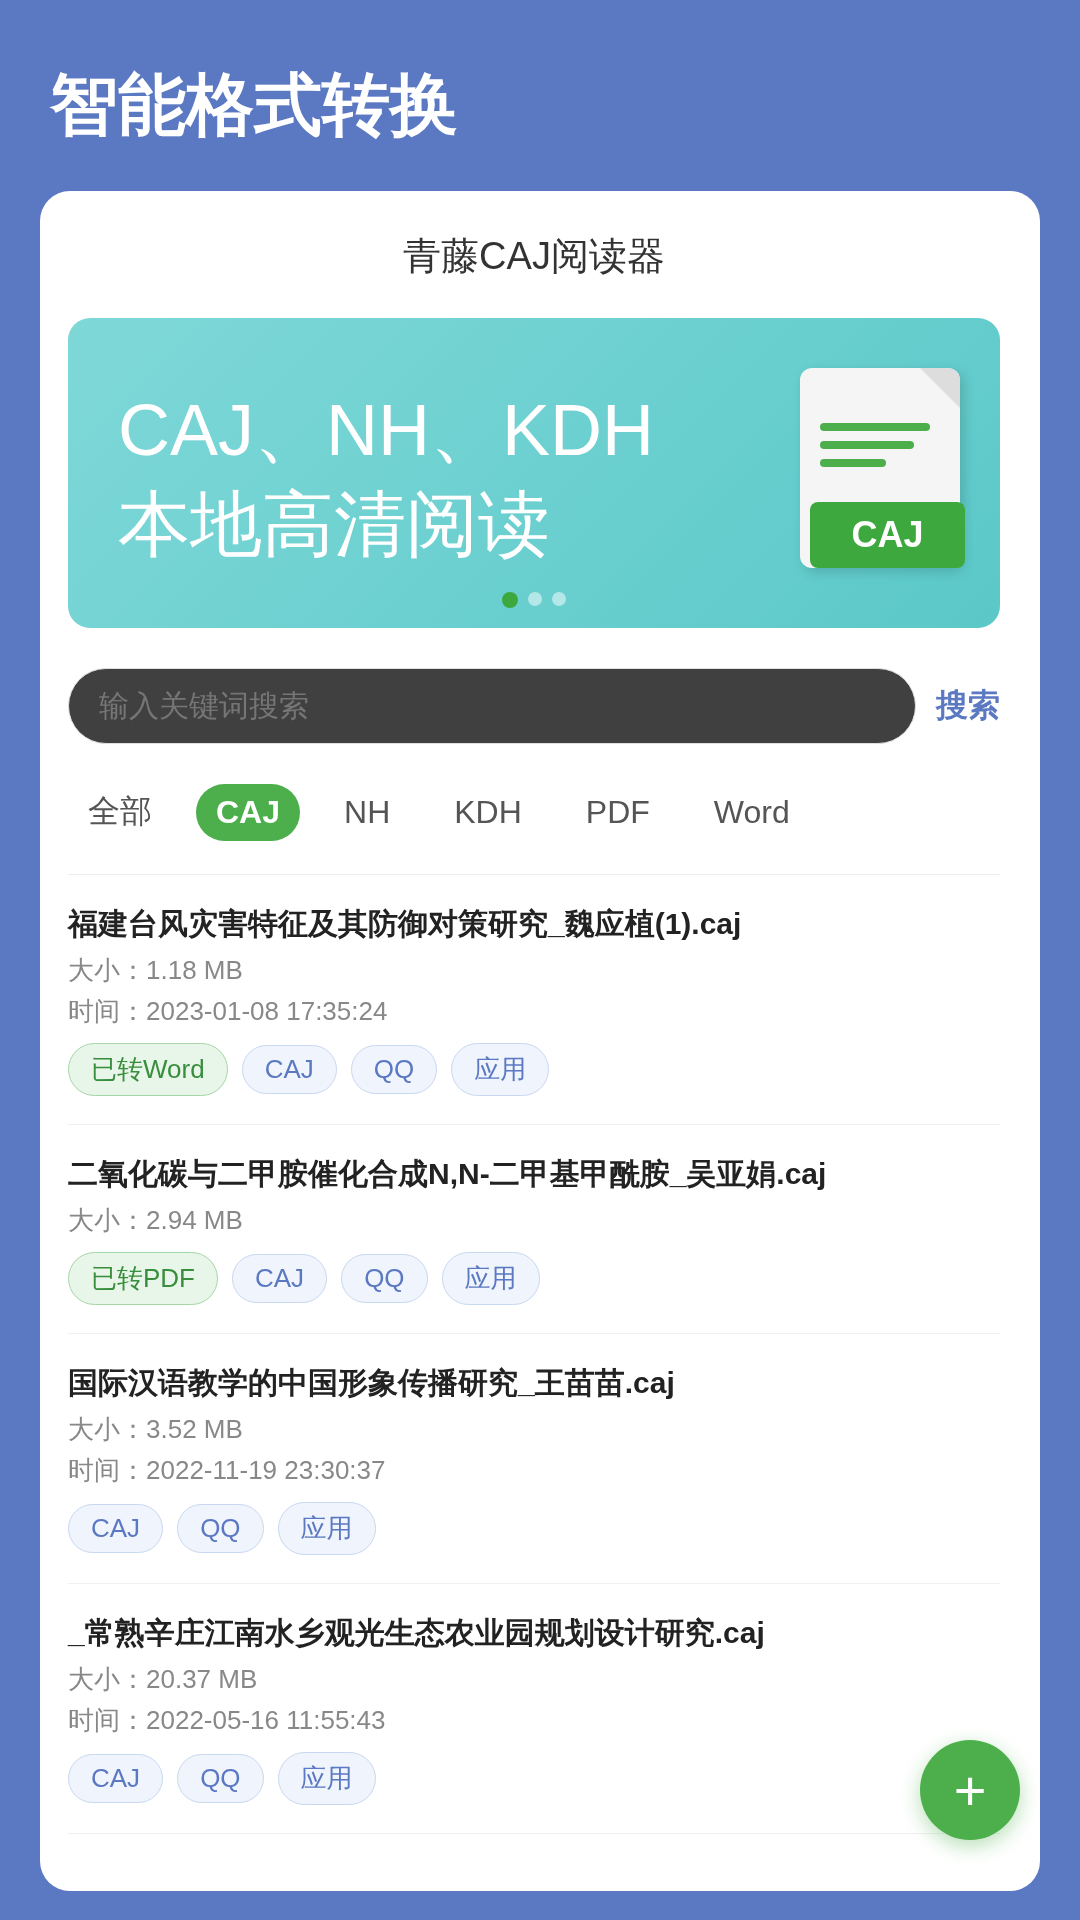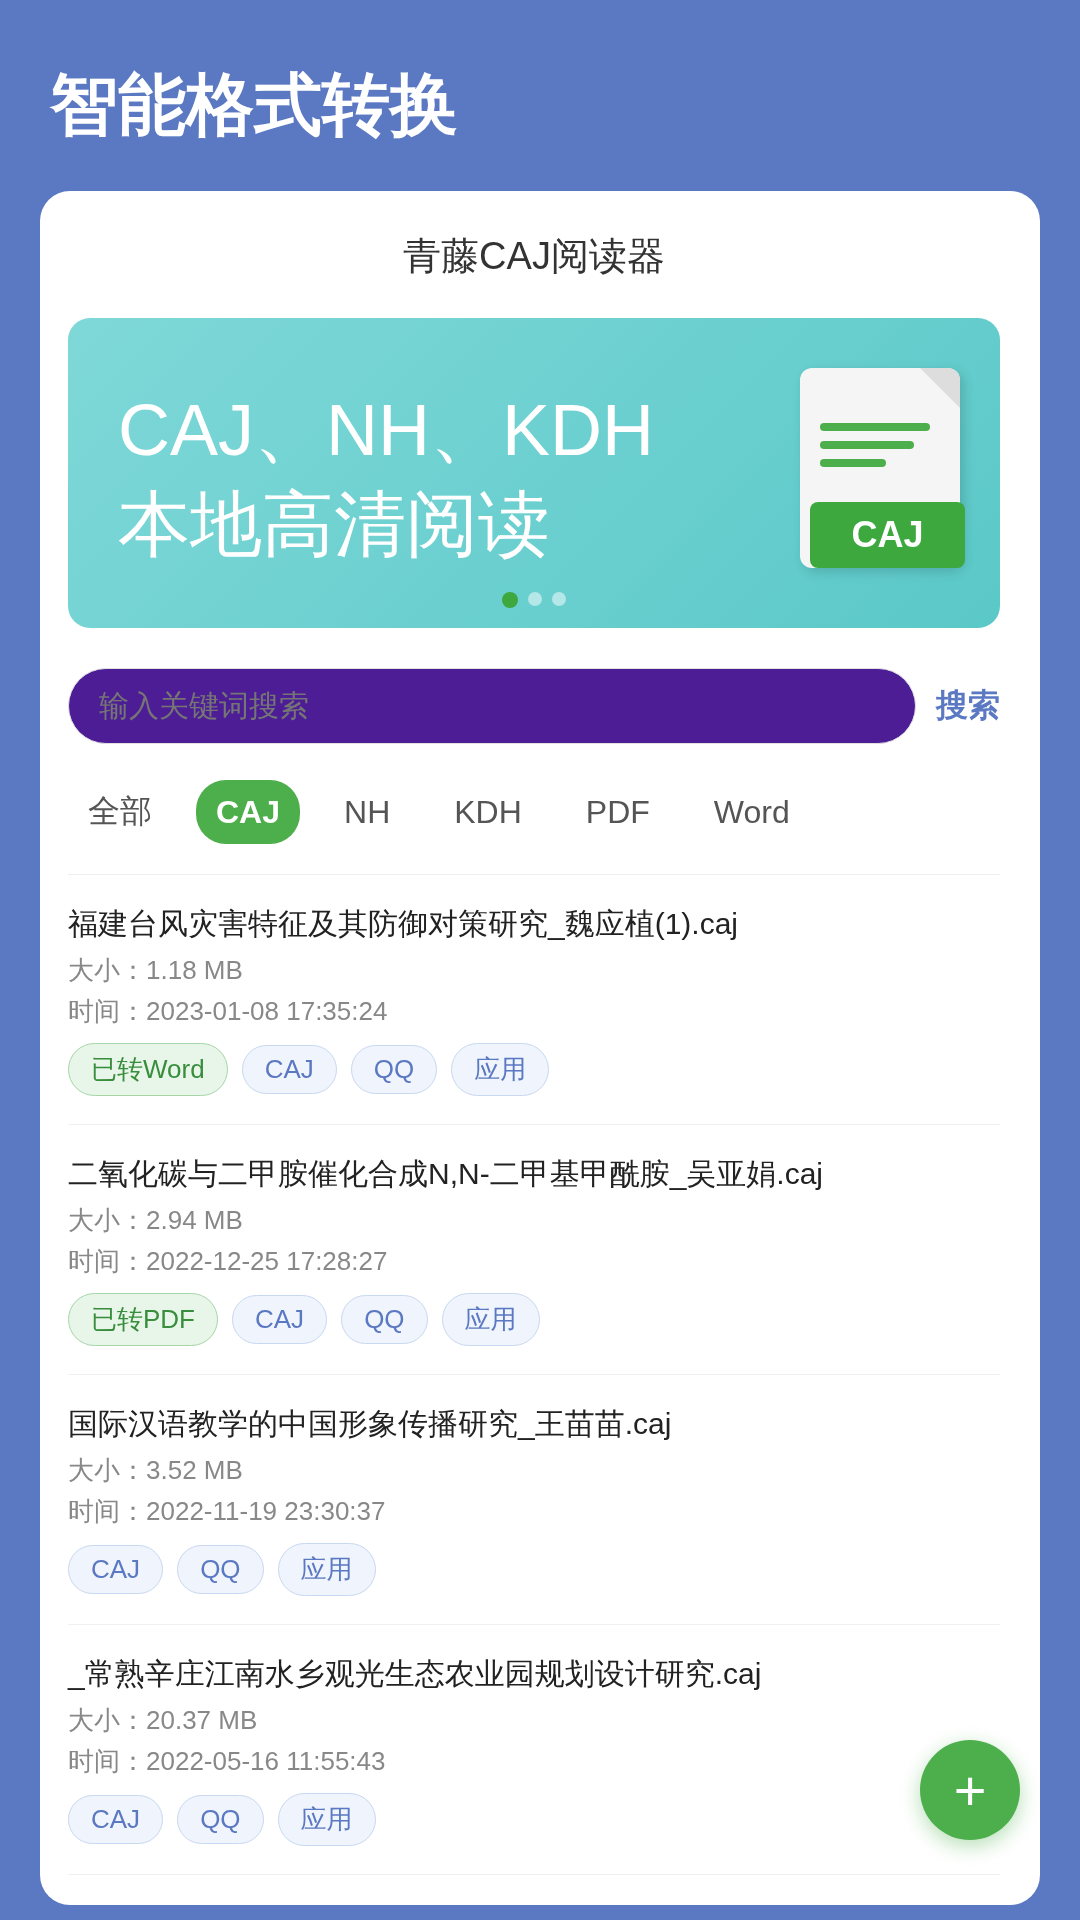--- a/index.html
+++ b/index.html
@@ -127,37 +127,38 @@
       margin-bottom: 36px;
     }
     .search-input {
       flex: 1;
       border: 1.5px solid #e0e0e0;
       border-radius: 40px;
       padding: 20px 30px;
       font-size: 30px;
       color: #999;
       outline: none;
-      background: #4c1d95;
+      background: #404040;
     }
     .search-btn {
       font-size: 32px;
       color: #5b78c2;
       font-weight: 600;
       background: none;
       border: none;
       cursor: pointer;
       white-space: nowrap;
     }
 
     
     .filter-tabs {
       display: flex;
       gap: 24px;
       margin-bottom: 30px;
+      align-items: center;
       flex-wrap: wrap;
     }
     .filter-tab {
       font-size: 32px;
       color: #555;
       cursor: pointer;
       padding: 10px 20px;
       border-radius: 30px;
       background: none;
       border: none;
@@ -177,21 +178,21 @@
     }
 
     
     .file-item {
       padding: 28px 0;
       border-bottom: 1px solid #f0f0f0;
     }
     .file-name {
       font-size: 30px;
       color: #222;
-      font-weight: 400;
+      font-weight: 700;
       margin-bottom: 8px;
       line-height: 1.4;
     }
     .file-meta {
       font-size: 26px;
       color: #888;
       margin-bottom: 6px;
     }
     .file-tags {
       display: flex;
@@ -297,21 +298,20 @@
         <span class="tag converted-word">已转Word</span>
         <span class="tag">CAJ</span>
         <span class="tag">QQ</span>
         <span class="tag">应用</span>
       </div>
     </div>
 
     <div class="file-item">
       <div class="file-name">二氧化碳与二甲胺催化合成N,N-二甲基甲酰胺_吴亚娟.caj</div>
       <div class="file-meta">大小：2.94 MB</div>
-      <div class="file-meta">时间：2022-12-25 17:28:27</div>
       <div class="file-tags">
         <span class="tag converted-pdf">已转PDF</span>
         <span class="tag">CAJ</span>
         <span class="tag">QQ</span>
         <span class="tag">应用</span>
       </div>
     </div>
 
     <div class="file-item">
       <div class="file-name">国际汉语教学的中国形象传播研究_王苗苗.caj</div>

